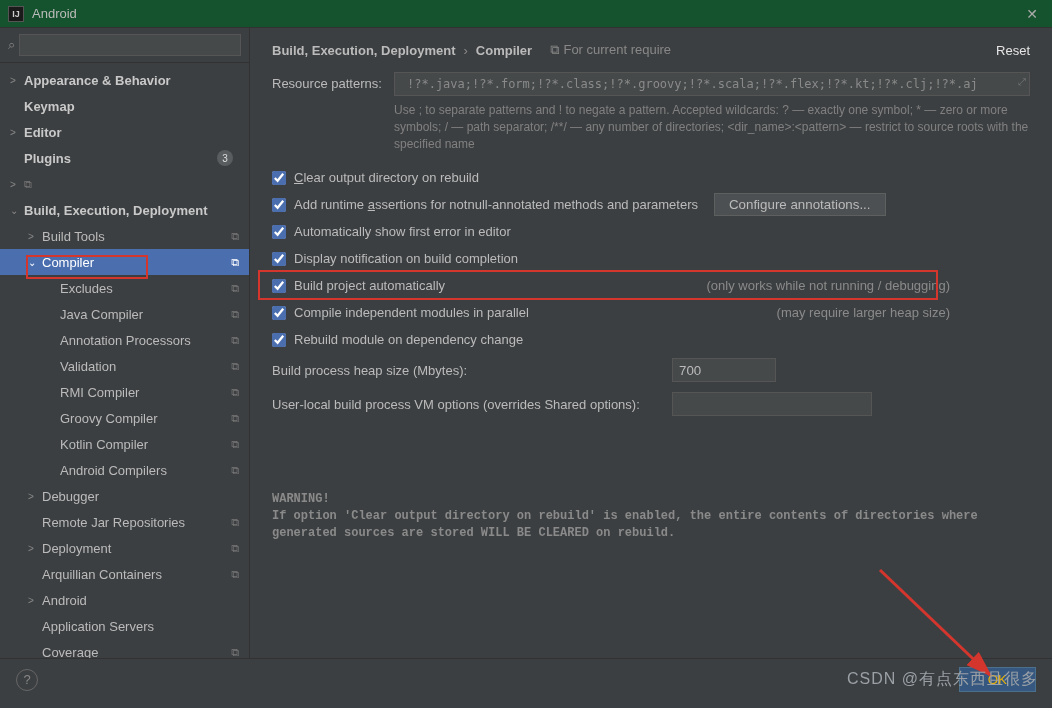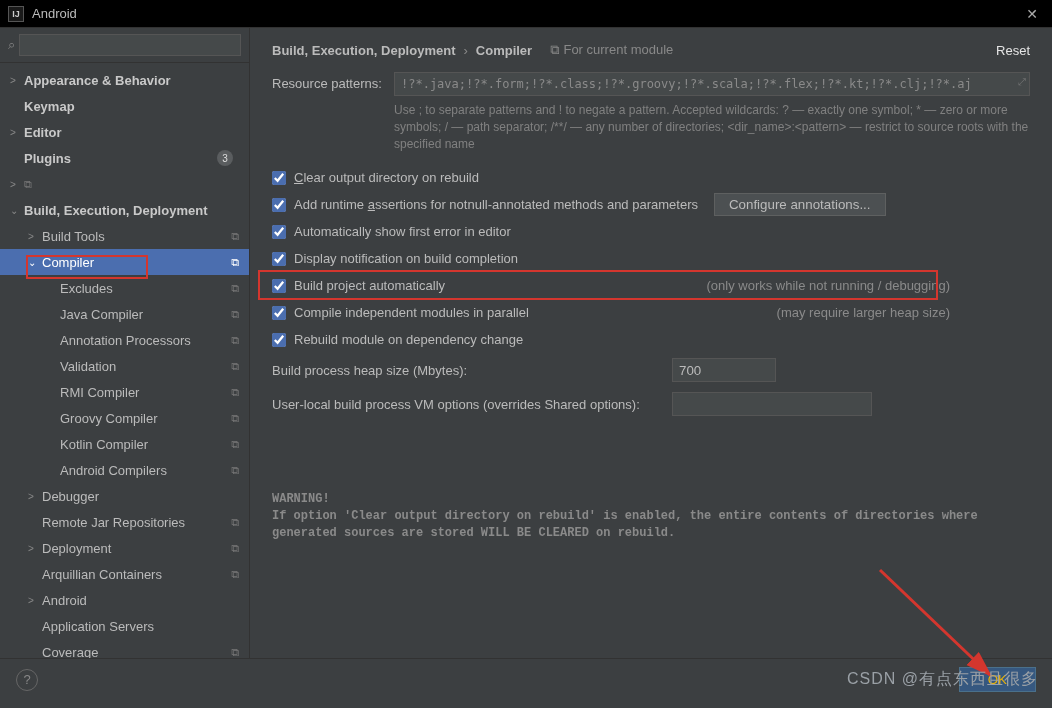--- a/index.html
+++ b/index.html
@@ -1,17 +1,17 @@
 <!DOCTYPE html>
 <html><head>
 <meta charset="utf-8">
 <style>
 * { box-sizing: border-box; margin: 0; padding: 0; }
 body { font-family: "Segoe UI", Arial, sans-serif; font-size: 13px; background: #3c3f41; color: #bbbbbb; width: 1052px; height: 708px; overflow: hidden; position: relative; }
-.titlebar { height: 28px; background: #000000; display: flex; align-items: center; padding: 0 8px; border-bottom: 1px solid #323232; }
+.titlebar { height: 28px; background: #14532d; display: flex; align-items: center; padding: 0 8px; border-bottom: 1px solid #323232; }
 .titlebar .app-icon { width: 16px; height: 16px; background: #1a1a1a; border: 1px solid #555; margin-right: 8px; display:flex;align-items:center;justify-content:center;font-size:9px;color:#ccc;font-weight:bold;}
 .titlebar .title { flex: 1; color: #bbbbbb; }
 .titlebar .close { width: 24px; text-align: center; color: #aaa; cursor: pointer; font-size: 14px; }
 .main { display: flex; height: 630px; }
 .sidebar { width: 250px; background: #3c3f41; border-right: 1px solid #323232; display: flex; flex-direction: column; }
 .search-wrap { padding: 6px 8px; border-bottom: 1px solid #323232; display:flex; align-items:center; }
 .search { flex:1; background: #45494a; border: 1px solid #555; color: #aaa; padding: 3px 6px; height: 22px; font-size: 12px; }
 .tree { flex: 1; overflow: hidden; padding-top: 4px; }
 .tree-item { display: flex; align-items: center; height: 26px; padding-left: 10px; cursor: pointer; color: #bbbbbb; position: relative; }
 .tree-item .arrow { width: 14px; color: #888; font-size: 10px; }
@@ -27,21 +27,21 @@
 .content { flex: 1; padding: 14px 22px 10px 22px; overflow: hidden; position: relative; }
 .crumb-row { display: flex; align-items: center; margin-bottom: 14px; }
 .crumb { color: #bbbbbb; font-weight: bold; }
 .crumb-sep { margin: 0 8px; color: #888; }
 .for-proj { color: #888; margin-left: 18px; }
 .for-proj .pic { margin-right: 4px; }
 .reset { margin-left: auto; color: #e5e5e5; cursor: pointer; }
 .field-row { display: flex; align-items: flex-start; margin-bottom: 6px; }
 .field-label { width: 122px; color: #bbbbbb; padding-top: 4px; }
 .field-input { flex: 1; }
-.big-input { width: 100%; background: #45494a; border: 1px solid #555; color: #8a8a8a; padding: 4px 6px; height: 24px; font-family: monospace; font-size: 12px; position:relative;}
+.big-input { width: 100%; background: #45494a; border: 1px solid #555; color: #8a8a8a; padding: 4px 12px; height: 24px; font-family: monospace; font-size: 12px; position:relative;}
 .expand-ic { position:absolute; right:4px; top:4px; color:#777; font-size:10px;}
 .hint { color: #808080; font-size: 12px; line-height: 1.4; margin: 4px 0 12px 122px; }
 .chk-row { display: flex; align-items: center; height: 27px; }
 .chk { width: 14px; height: 14px; margin-right: 8px; accent-color: #4b6eaf; }
 .chk-label { color: #bbbbbb; }
 .chk-label u { text-decoration: underline; }
 .chk-note { margin-left: auto; color: #8a8a8a; margin-right: 80px; }
 .btn-inline { background: #4c5052; border: 1px solid #5e6060; color: #bbbbbb; padding: 3px 14px; margin-left: 16px; cursor: pointer; }
 .opt-row { display: flex; align-items: center; height: 34px; }
 .opt-label { width: 400px; color: #bbbbbb; }
@@ -178,21 +178,21 @@
           <span class="copy-ic">⧉</span>
         </div>
       </div>
   </div>
 
   <div class="content">
     <div class="crumb-row">
       <span class="crumb">Build, Execution, Deployment</span>
       <span class="crumb-sep">›</span>
       <span class="crumb">Compiler</span>
-      <span class="for-proj"><span class="pic">⧉</span><span>For current module</span></span>
+      <span class="for-proj"><span class="pic">⧉</span><span>For current require</span></span>
       <span class="reset">Reset</span>
     </div>
 
     <div class="field-row">
       <div class="field-label">Resource patterns:</div>
       <div class="field-input" style="position:relative;">
         <input class="big-input" value="!?*.java;!?*.form;!?*.class;!?*.groovy;!?*.scala;!?*.flex;!?*.kt;!?*.clj;!?*.aj" style="">
         <span class="expand-ic">⤢</span>
       </div>
     </div>

